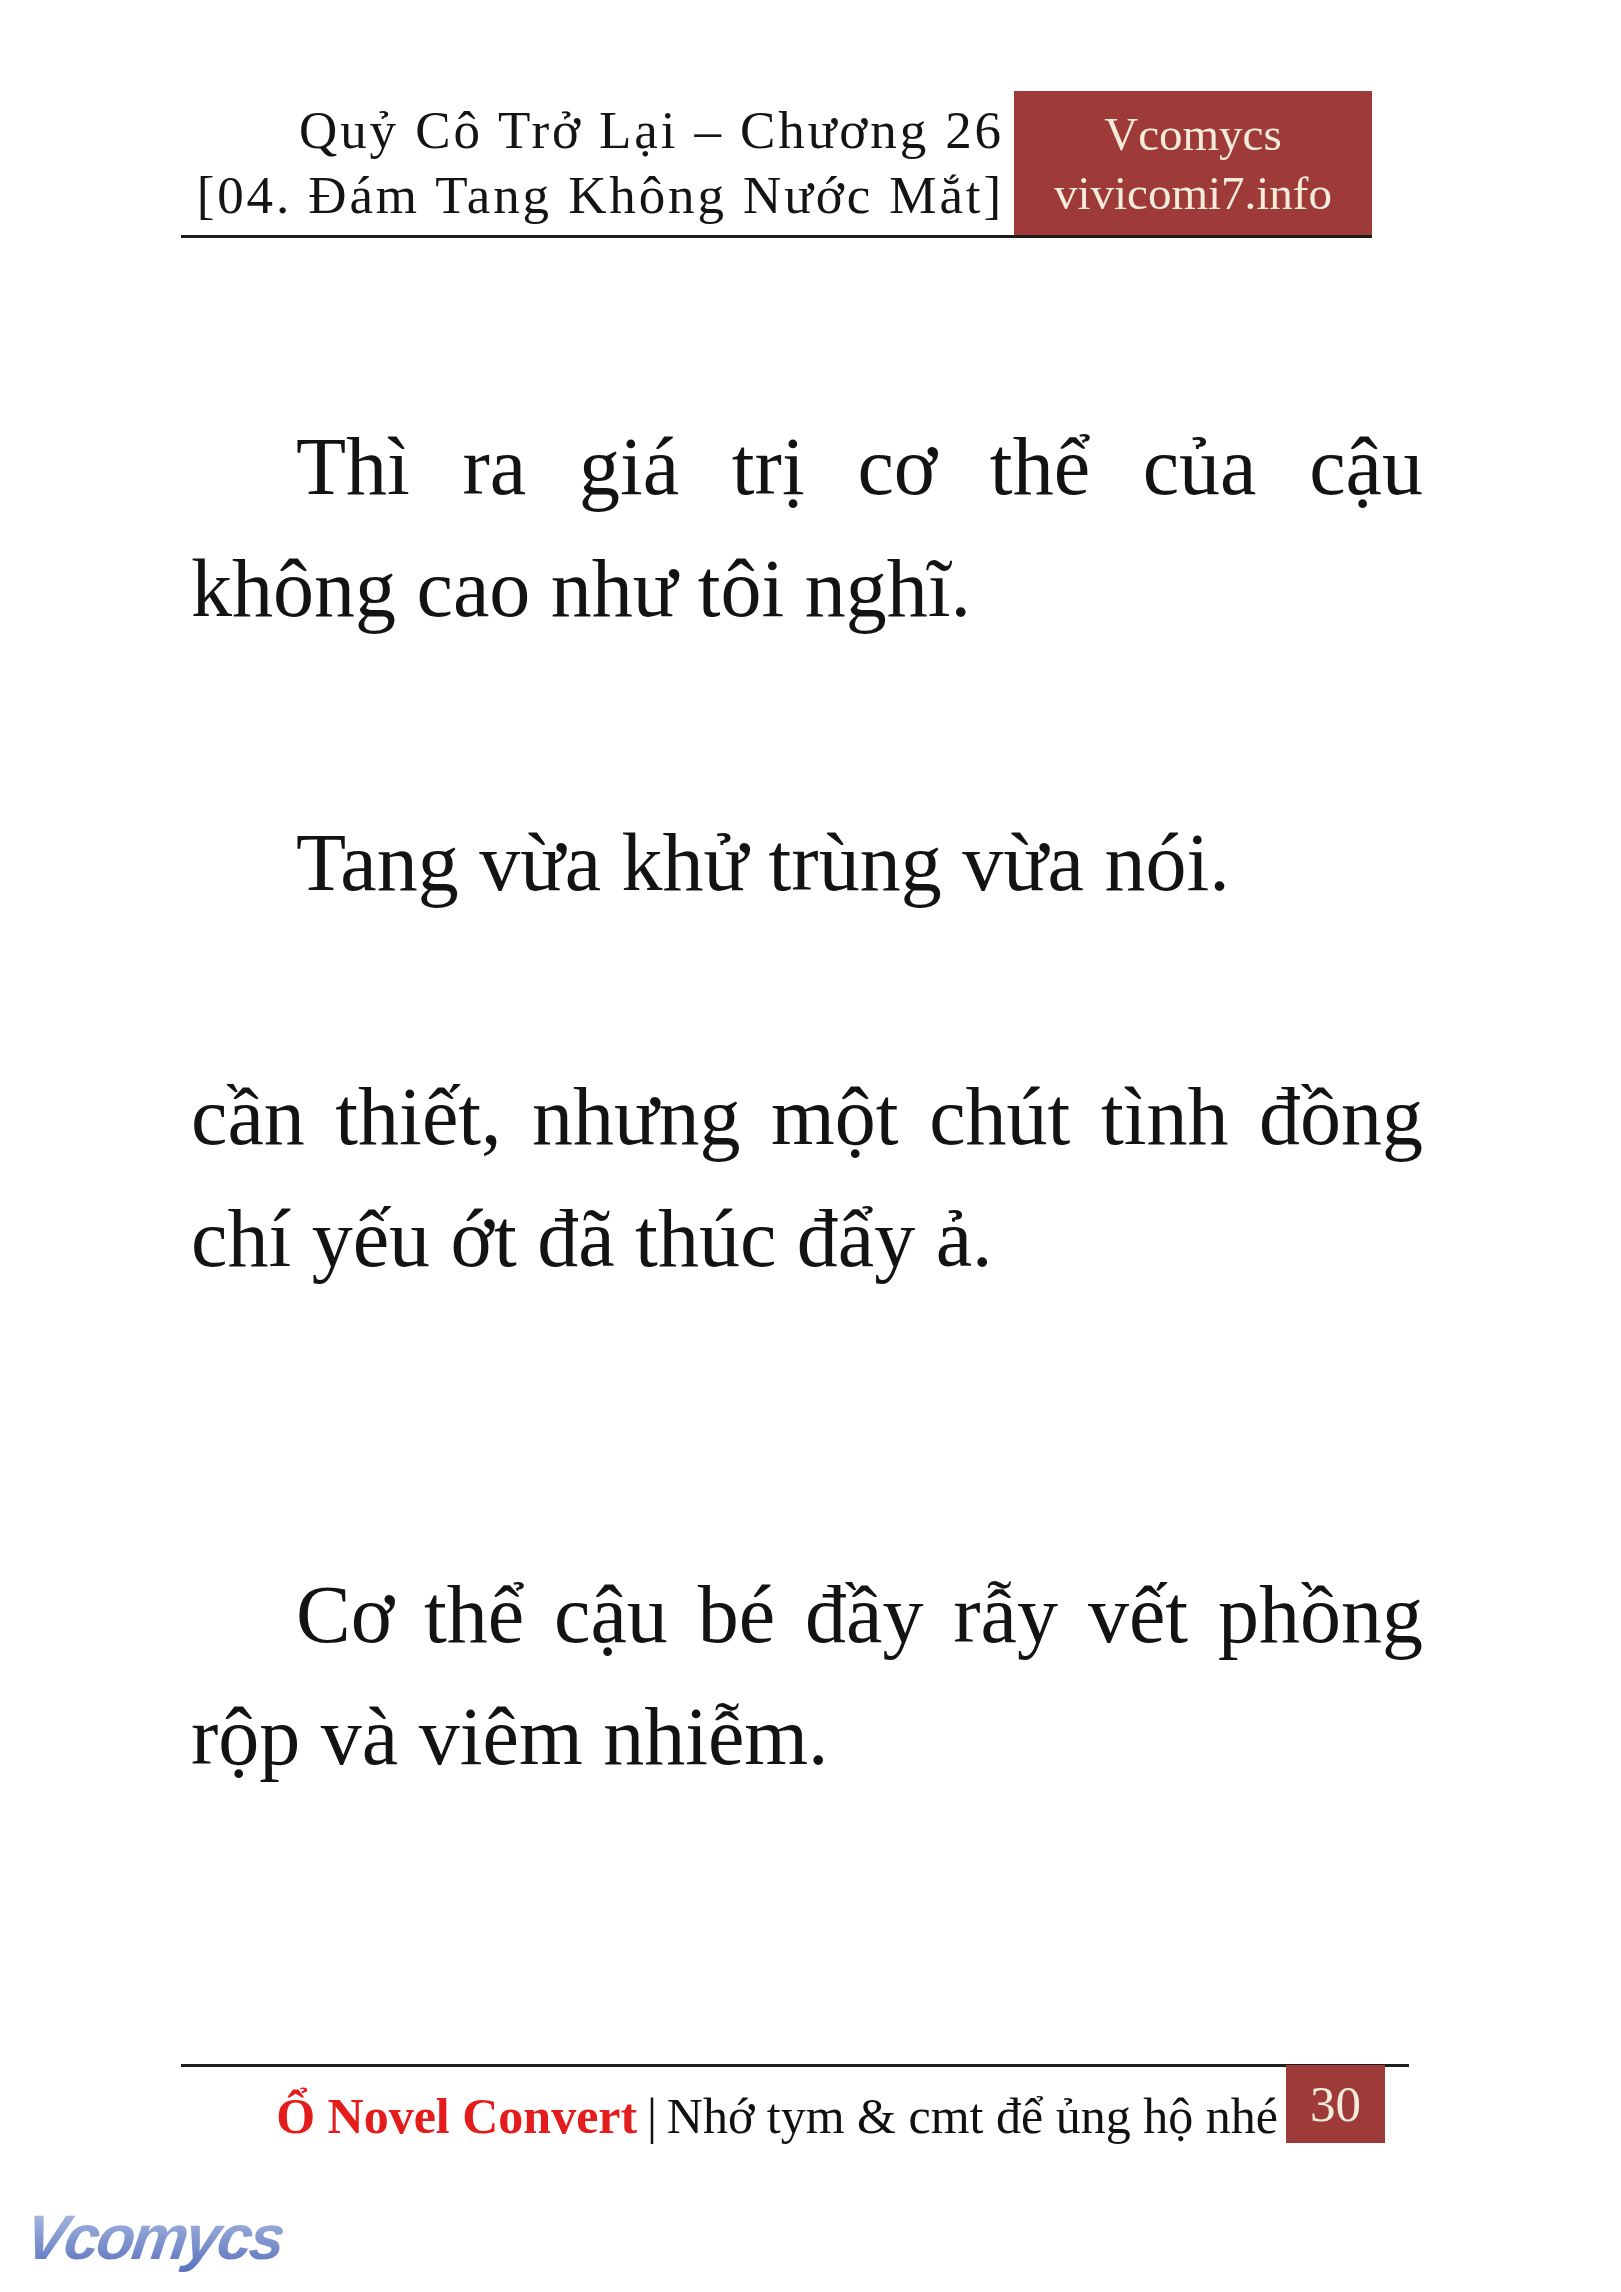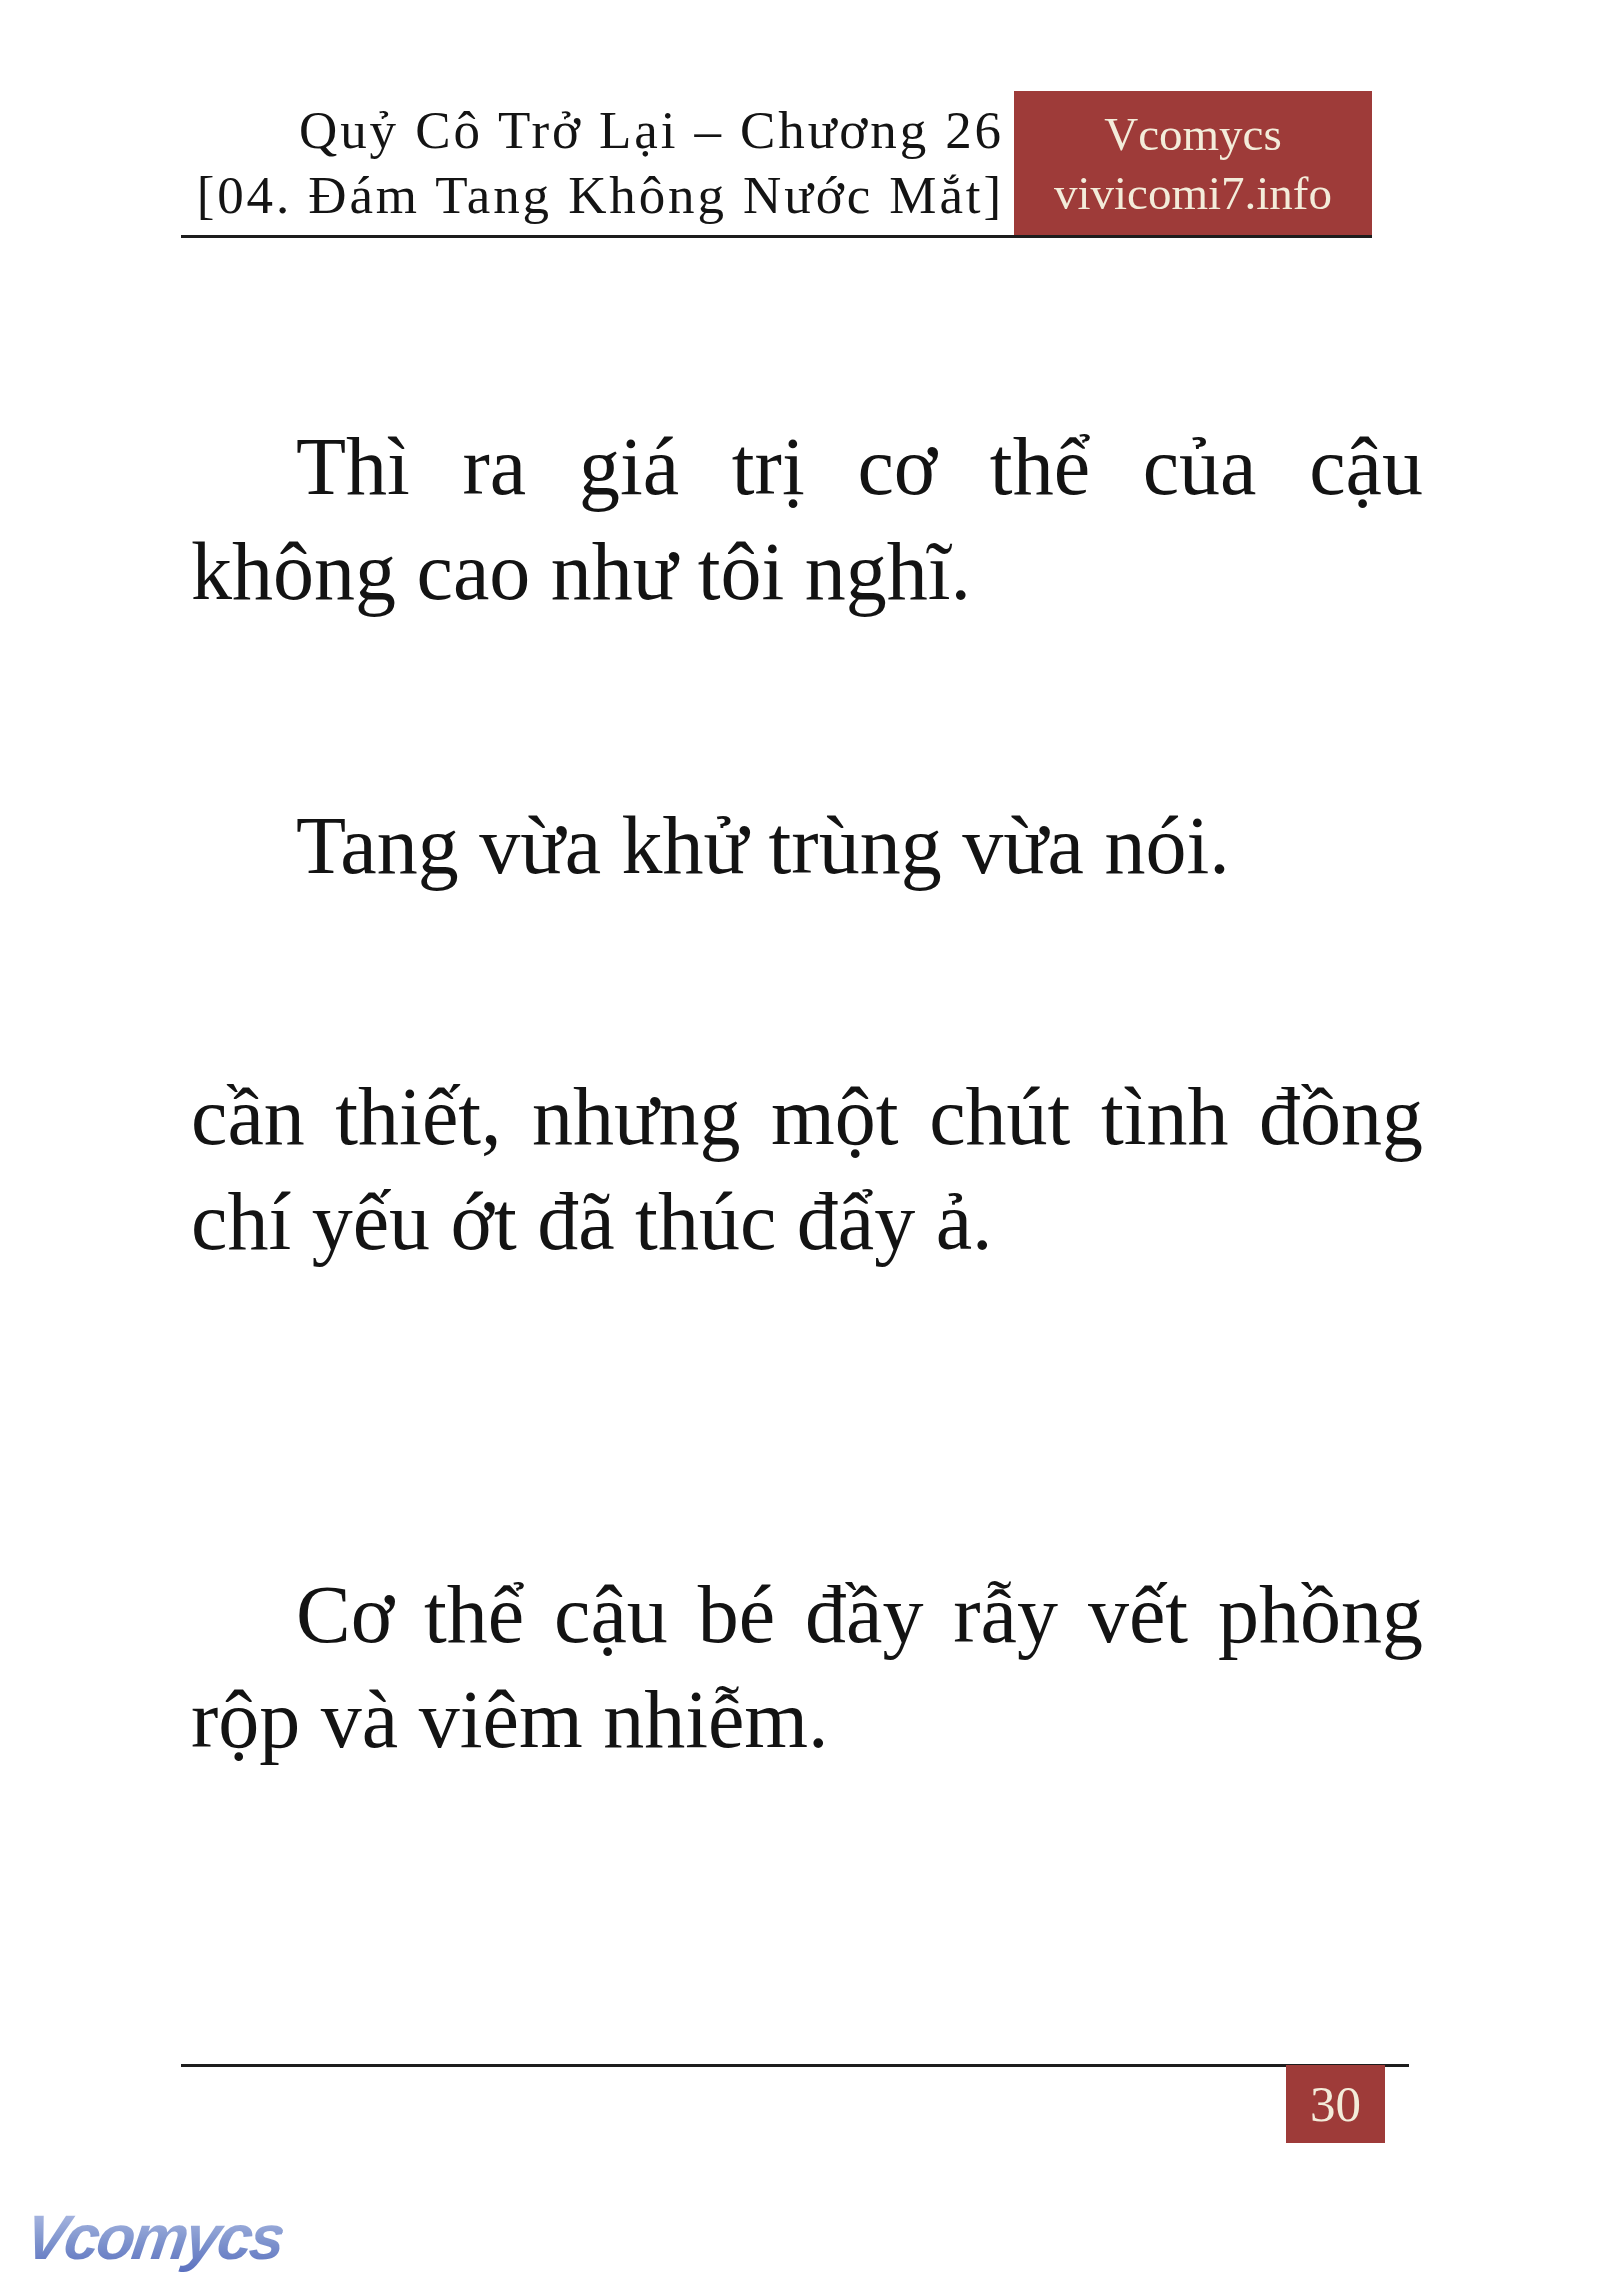--- a/index.html
+++ b/index.html
@@ -23,21 +23,21 @@
   }
   .hdr-rule {
     position:absolute; left:181px; top:235px; width:1191px; height:2.9px;
     background:#1d1d1d; z-index:2;
   }
 
   
   .para { position:absolute; left:191px; width:1232px; color:#131313; font-size:82px; }
   .bline { height:105px; line-height:105px; white-space:normal; }
   .just  { text-align:justify; text-align-last:justify; text-justify:inter-word; }
-  .leftal{ text-align:left; }
+  .leftal{ text-align:left;margin-top:17px; }
   .indent{ padding-left:105px; }
   .ital  { }
   #p1 { top:414px; }
   #p2 { top:793px; }
   #p3 { top:1064px; }
   #p4 { top:1562px; }
 
   
   .ftr-rule {
     position:absolute; left:181px; top:2064px; width:1228px; height:2.9px;
@@ -97,20 +97,23 @@
     <div class="bline leftal">chí yếu ớt đã thúc đẩy ả.</div>
   </div>
 
   <div class="para" id="p4">
     <div class="bline just indent">Cơ thể cậu bé đầy rẫy vết phồng</div>
     <div class="bline leftal">rộp và viêm nhiễm.</div>
   </div>
 
   <div class="ftr-rule"></div>
 
+  <div class="ftr-text">
+    <span class="ftr-brand">Ổ Novel Convert</span><span class="ftr-sep">|</span><span class="ftr-note">Nhớ tym &amp; cmt để ủng hộ nhé</span>
+  </div>
 
   <div class="ftr-box">
     <span>30</span>
   </div>
 
   <div class="watermark">Vcomycs</div>
 
 </div>
 
 

